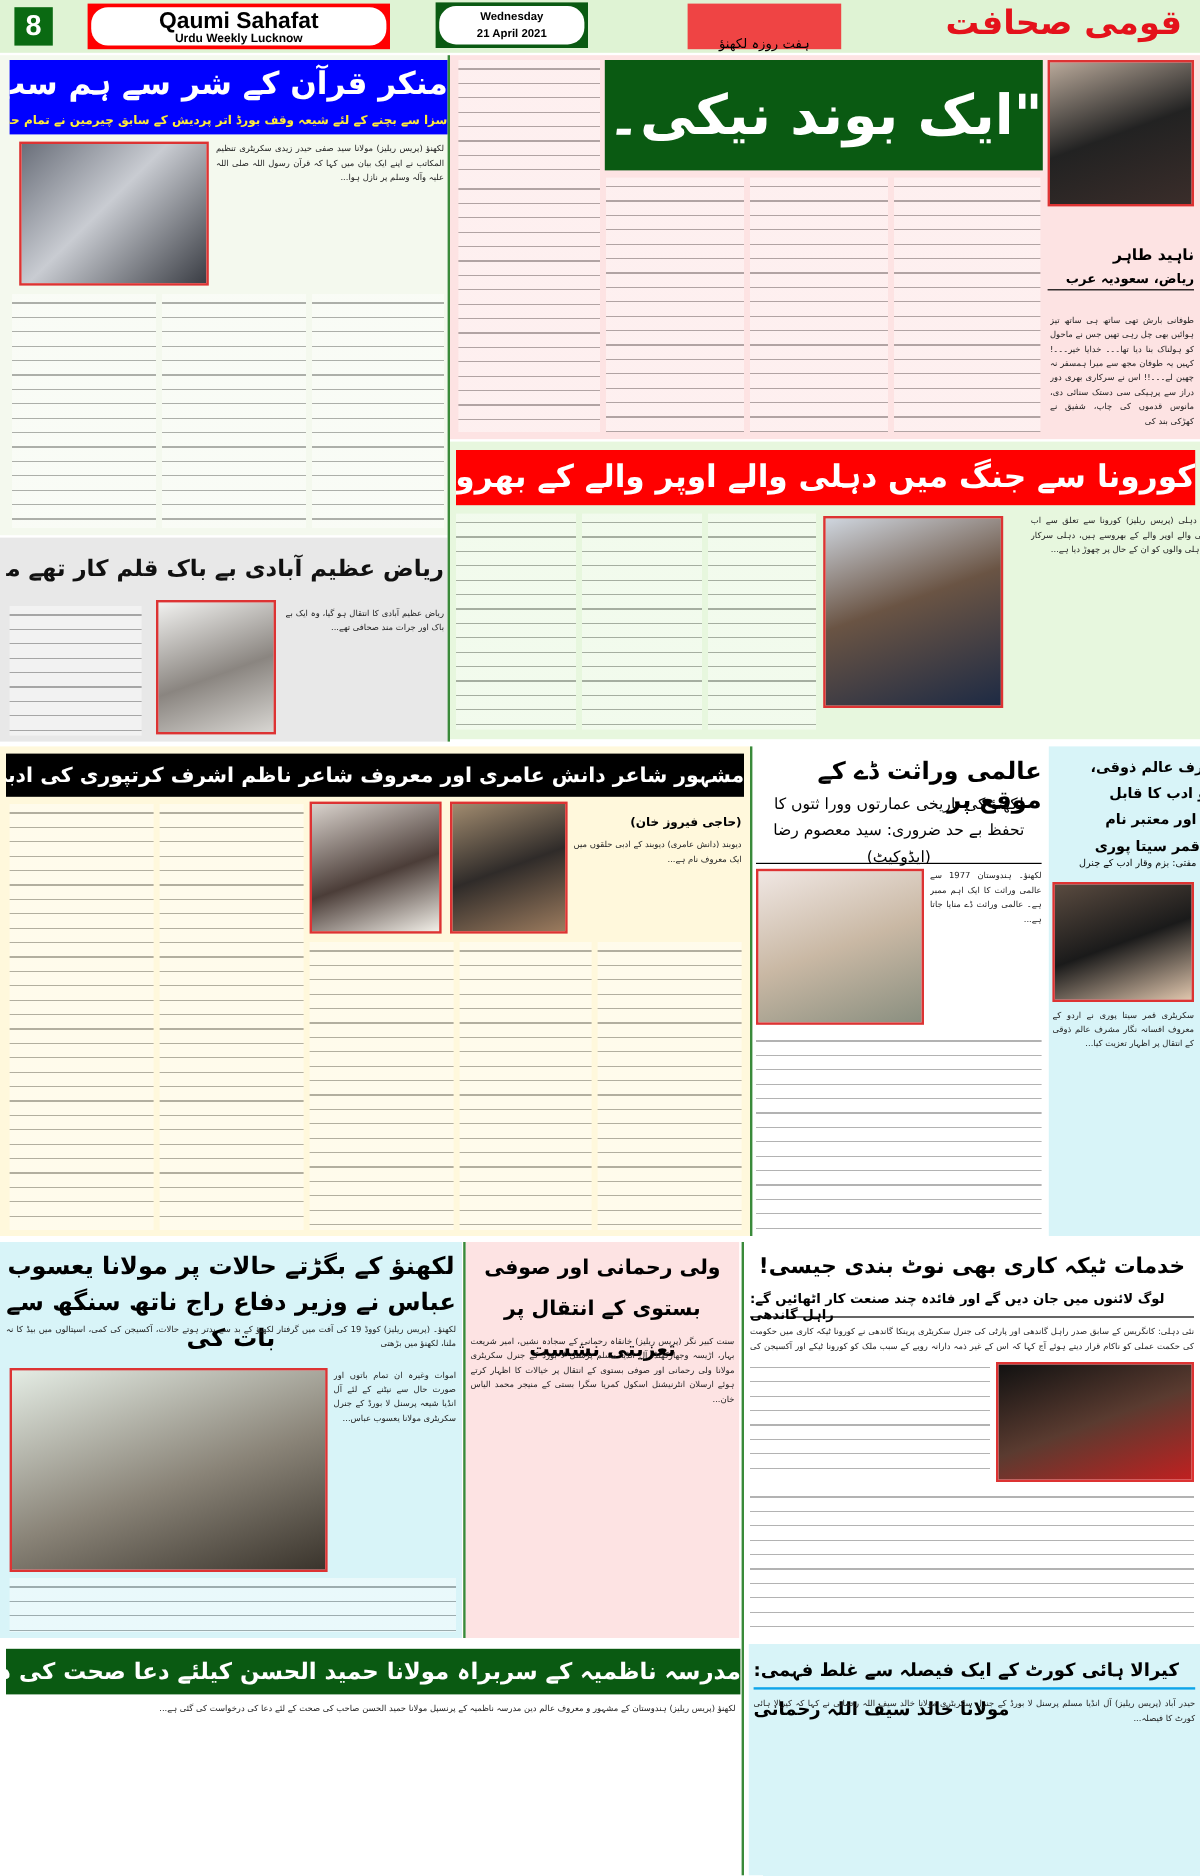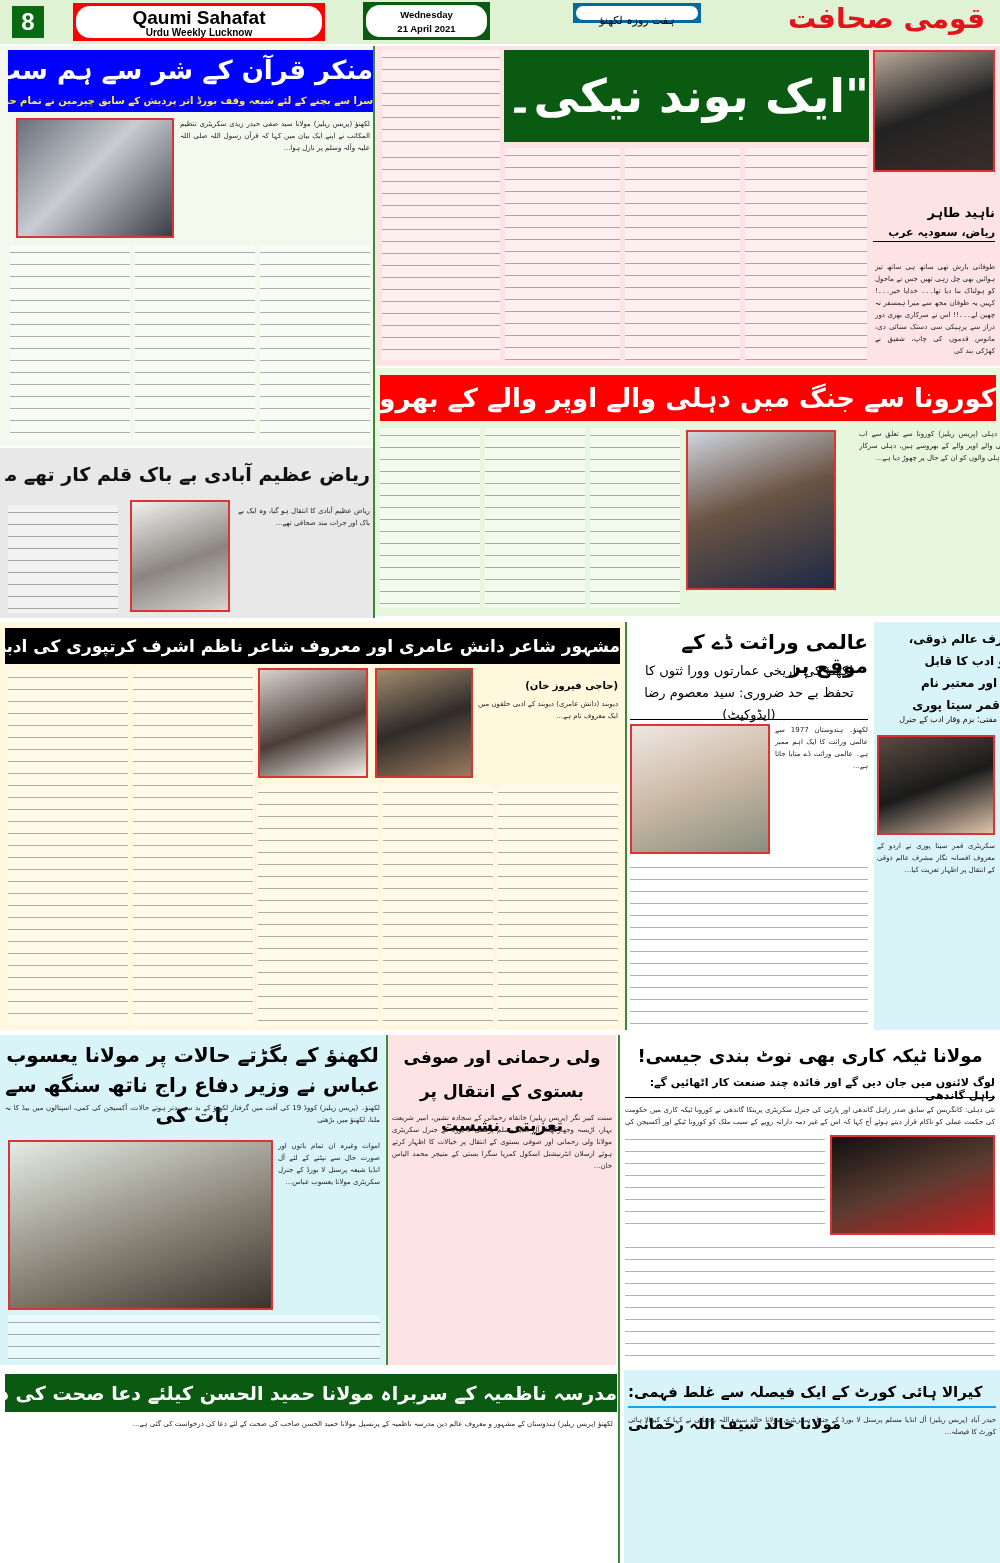--- a/index.html
+++ b/index.html
@@ -6,21 +6,21 @@
 body{width:1000px;height:1563px;background:#fff;font-family:"DejaVu Sans",sans-serif;position:relative;overflow:hidden}
 .abs{position:absolute}
 .hdr{left:0;top:0;width:1000px;height:44px;background:#dff3d4}
 .pagenum{left:12px;top:6px;width:32px;height:32px;background:#0a6a12;color:#fff;font:bold 24px "Liberation Sans",sans-serif;text-align:center;line-height:32px}
 .mast{left:73px;top:3px;width:252px;height:38px;background:#f00;padding:3px}
 .mast .in{width:100%;height:100%;background:#fff;border-radius:14px;text-align:center}
 .mast .t{font:bold 19px "Liberation Sans",sans-serif;line-height:19px;padding-top:2px}
 .mast .s{font:bold 10px "Liberation Sans",sans-serif}
 .datebox{left:363px;top:2px;width:127px;height:38px;background:#0a5a12;padding:3px}
 .datebox .in{width:100%;height:100%;background:#fff;border-radius:14px;text-align:center;font:bold 9.5px "Liberation Sans",sans-serif;line-height:14px;padding-top:3px}
-.urdubox{left:573px;top:3px;width:128px;height:20px;background:#0369a1;padding:3px}
+.urdubox{left:573px;top:3px;width:128px;height:20px;background:#ef4444;padding:19px}
 .urdubox .in{width:100%;height:100%;background:#fff;border-radius:14px;text-align:center;font:11px "DejaVu Serif",serif;line-height:30px}
 .brand{left:760px;top:2px;width:235px;height:40px;color:#e4121b;font:bold 28px "DejaVu Sans",sans-serif;text-align:right;direction:rtl;padding-right:10px}
 .rtl{direction:rtl;text-align:right}
 .hl{color:#fff;text-align:center;direction:rtl;overflow:hidden;white-space:nowrap}
 .col{background:repeating-linear-gradient(#fff 0,#fff 7px,#555 7px,#555 8px,#fff 8px,#fff 12px);opacity:.45}
 .txt{font-size:7px;line-height:12px;color:#222;direction:rtl;text-align:justify;overflow:hidden}
 .photo{background:linear-gradient(135deg,#6a6f7a,#c9ccd2 45%,#3a3d44);border:2px solid #d33}
 .pink{background:#fde3e3}
 .mint{background:#e7f7de}
 .sky{background:#d8f4f8}
@@ -115,22 +115,22 @@
 <div class="abs txt" style="left:5px;top:1102px;width:375px;height:24px">لکھنؤ۔ (پریس ریلیز) کووڈ 19 کی آفت میں گرفتار لکھنؤ کے بد سے بدتر ہوتے حالات، آکسیجن کی کمی، اسپتالوں میں بیڈ کا نہ ملنا، لکھنؤ میں بڑھتی</div>
 <div class="abs photo" style="left:8px;top:1140px;width:265px;height:170px;background:linear-gradient(160deg,#e4ece4,#8a8478 55%,#3a342c)"></div>
 <div class="abs txt" style="left:278px;top:1140px;width:102px;height:170px">اموات وغیرہ ان تمام باتوں اور صورت حال سے نپٹنے کے لئے آل انڈیا شیعہ پرسنل لا بورڈ کے جنرل سکریٹری مولانا یعسوب عباس...</div>
 <div class="abs col" style="left:8px;top:1315px;width:372px;height:45px"></div>
 
 <div class="abs pink" style="left:388px;top:1035px;width:228px;height:330px"></div>
 <div class="abs rtl" style="left:392px;top:1040px;width:220px;height:70px;font:bold 17px 'DejaVu Sans',sans-serif;line-height:34px;text-align:center">ولی رحمانی اور صوفی بستوی کے انتقال پر تعزیتی نشست</div>
 <div class="abs txt" style="left:392px;top:1112px;width:220px;height:250px">سنت کبیر نگر (پریس ریلیز) خانقاہ رحمانی کے سجادہ نشیں، امیر شریعت بہار، اڑیسہ وجھارکھنڈ، آل انڈیا مسلم پرسنل لا بورڈ کے جنرل سکریٹری مولانا ولی رحمانی اور صوفی بستوی کے انتقال پر خیالات کا اظہار کرتے ہوئے ارسلان انٹرنیشنل اسکول کمریا سگرا بستی کے منیجر محمد الیاس خان...</div>
 
 <div class="abs" style="left:620px;top:1035px;width:380px;height:330px;background:#fff"></div>
-<div class="abs rtl" style="left:625px;top:1040px;width:370px;height:32px;font:bold 18px 'DejaVu Sans',sans-serif;text-align:center;line-height:32px">مولانا ٹیکہ کاری بھی نوٹ بندی جیسی!</div>
-<div class="abs rtl" style="left:625px;top:1076px;width:370px;height:22px;font:bold 11px 'DejaVu Sans',sans-serif;text-align:right;border-bottom:1px solid #000">لوگ لائنوں میں جان دیں گے اور فائدہ چند صنعت کار اٹھائیں گے: راہل گاندھی</div>
+<div class="abs rtl" style="left:625px;top:1040px;width:370px;height:32px;font:bold 18px 'DejaVu Sans',sans-serif;text-align:center;line-height:32px">خدمات ٹیکہ کاری بھی نوٹ بندی جیسی!</div>
+<div class="abs rtl" style="left:625px;top:1076px;width:370px;height:22px;font:bold 11px 'DejaVu Sans',sans-serif;text-align:left;border-bottom:1px solid #000">لوگ لائنوں میں جان دیں گے اور فائدہ چند صنعت کار اٹھائیں گے: راہل گاندھی</div>
 <div class="abs txt" style="left:625px;top:1104px;width:370px;height:24px">نئی دہلی: کانگریس کے سابق صدر راہل گاندھی اور پارٹی کی جنرل سکریٹری پرینکا گاندھی نے کورونا ٹیکہ کاری میں حکومت کی حکمت عملی کو ناکام قرار دیتے ہوئے آج کہا کہ اس کے غیر ذمہ دارانہ رویے کے سبب ملک کو کورونا ٹیکے اور آکسیجن کی کمی کا سامنا کرنا پڑ رہا ہے۔ راہل گاندھی نے ٹوئٹ کیا...</div>
 <div class="abs col" style="left:625px;top:1132px;width:200px;height:100px"></div>
 <div class="abs photo" style="left:830px;top:1135px;width:165px;height:100px;background:linear-gradient(160deg,#111,#5a3b30 50%,#c02020)"></div>
 <div class="abs col" style="left:625px;top:1240px;width:370px;height:120px"></div>
 
 <div class="abs" style="left:0;top:1370px;width:620px;height:193px;background:#fff"></div>
 <div class="abs hl" style="left:5px;top:1374px;width:612px;height:38px;background:#0a5a12;font:bold 19px 'DejaVu Sans',sans-serif;line-height:38px">مدرسہ ناظمیہ کے سربراہ مولانا حمید الحسن کیلئے دعا صحت کی درخواست</div>
 <div class="abs txt" style="left:8px;top:1418px;width:605px;height:140px">لکھنؤ (پریس ریلیز) ہندوستان کے مشہور و معروف عالم دین مدرسہ ناظمیہ کے پرنسپل مولانا حمید الحسن صاحب کی صحت کے لئے دعا کی درخواست کی گئی ہے...</div>
 
 <div class="abs sky" style="left:624px;top:1370px;width:376px;height:193px"></div>

